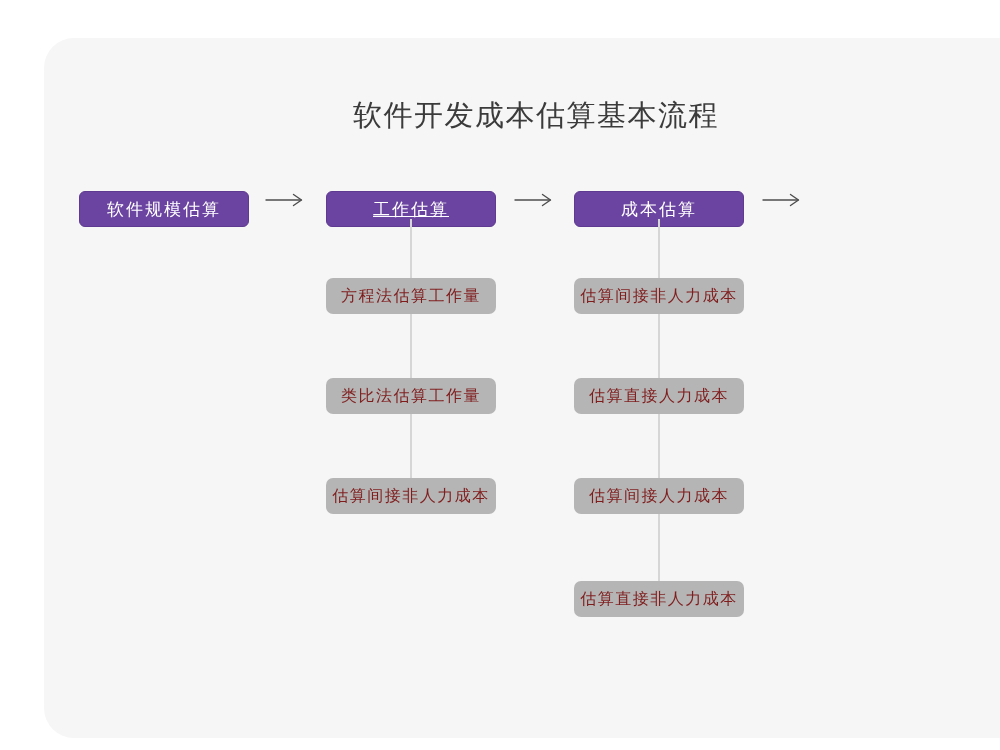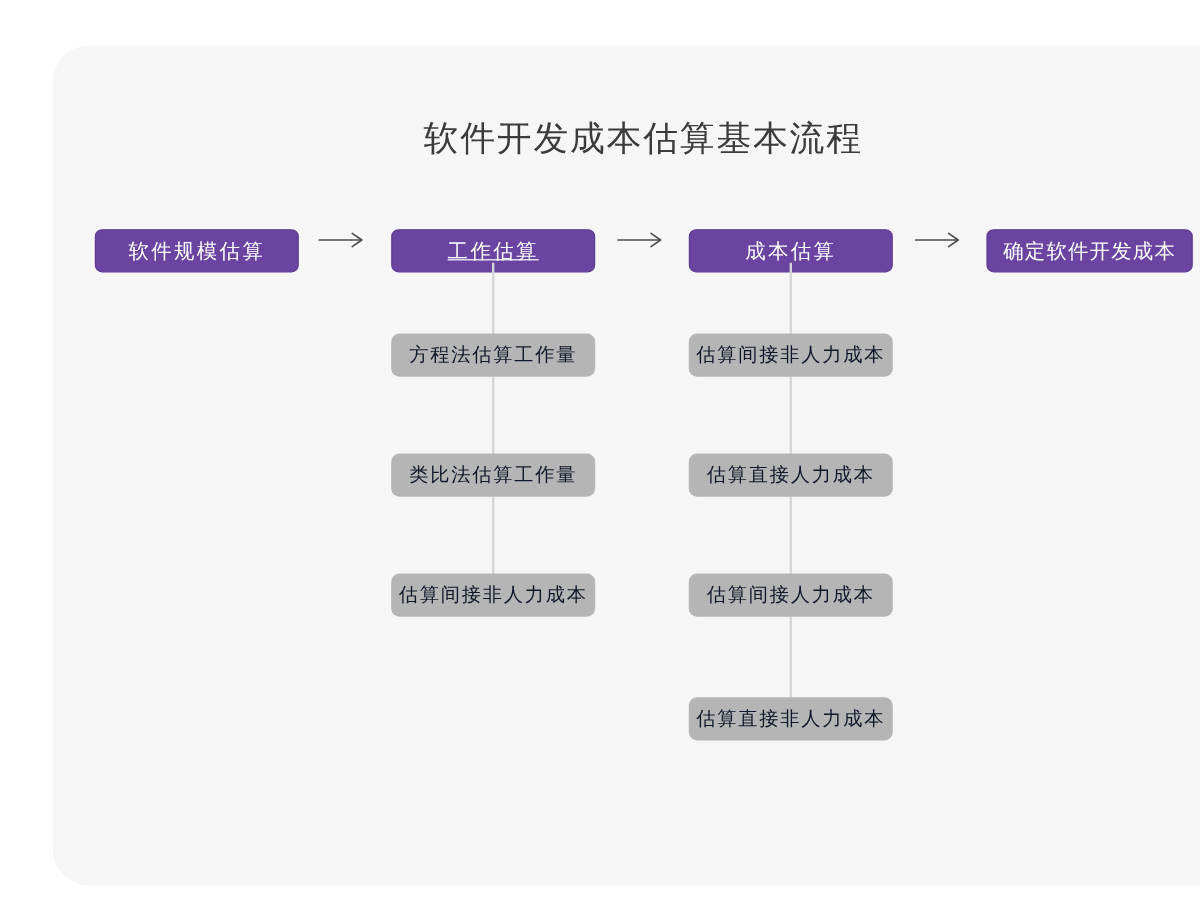--- a/index.html
+++ b/index.html
@@ -80,21 +80,21 @@
   }
   .vline-work { left: 374px; top: 219px; height: 263px; }
   .vline-cost { left: 622px; top: 219px; height: 366px; }
 
   .sub {
     position: absolute;
     width: 170px;
     height: 36px;
     background: #b5b5b5;
     border-radius: 7px;
-    color: #0f172a;
+    color: #7f1d1d;
     font-size: 16px;
     letter-spacing: 1.5px;
     display: flex;
     align-items: center;
     justify-content: center;
     white-space: nowrap;
     z-index: 2;
   }
   .col-work { left: 290px; }
   .col-cost { left: 538px; }
@@ -111,21 +111,20 @@
   <div class="panel"></div>
 
   <div class="title">软件开发成本估算基本流程</div>
 
   <div class="vline vline-work"></div>
   <div class="vline vline-cost"></div>
 
   <div class="stage stage-1">软件规模估算</div>
   <div class="stage stage-2">工作估算</div>
   <div class="stage stage-3">成本估算</div>
-  <div class="stage stage-4">确定软件开发成本</div>
 
   <svg class="arrow arrow-1" viewBox="0 0 40 14">
     <line x1="1" y1="7" x2="36" y2="7"></line>
     <polyline points="28.5,1.5 36.5,7 28.5,12.5"></polyline>
   </svg>
   <svg class="arrow arrow-2" viewBox="0 0 40 14">
     <line x1="1" y1="7" x2="36" y2="7"></line>
     <polyline points="28.5,1.5 36.5,7 28.5,12.5"></polyline>
   </svg>
   <svg class="arrow arrow-3" viewBox="0 0 40 14">

